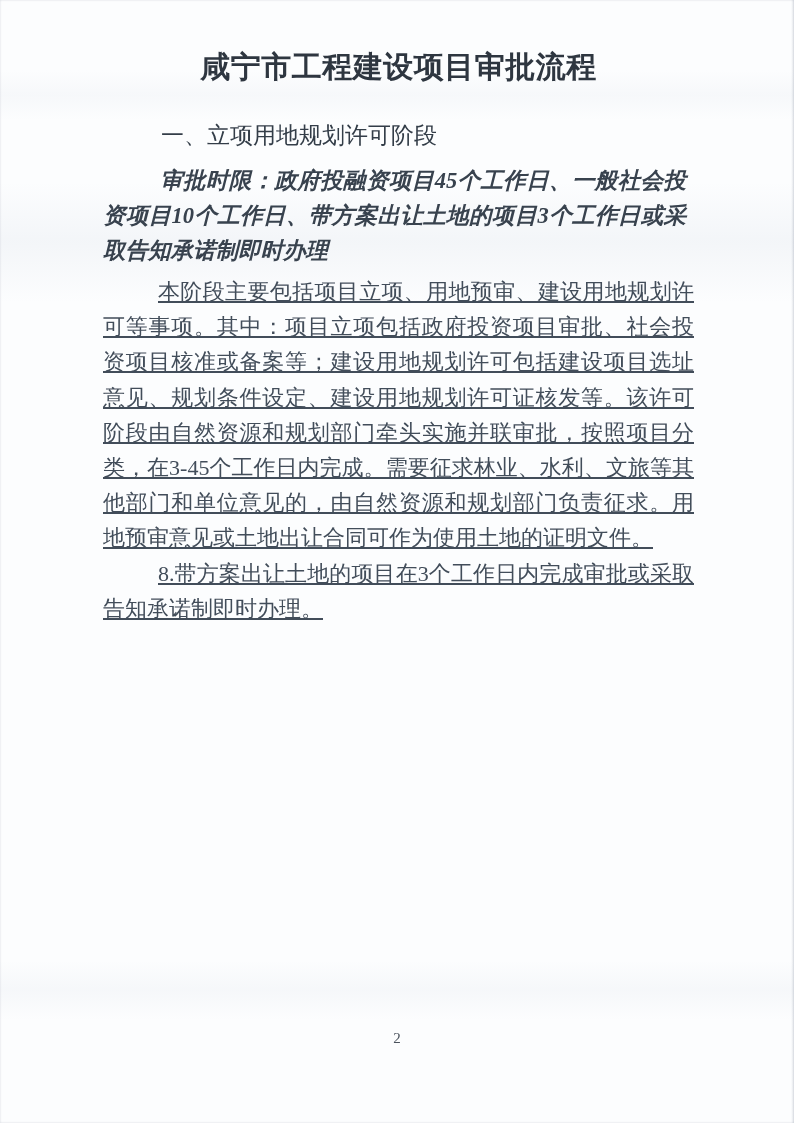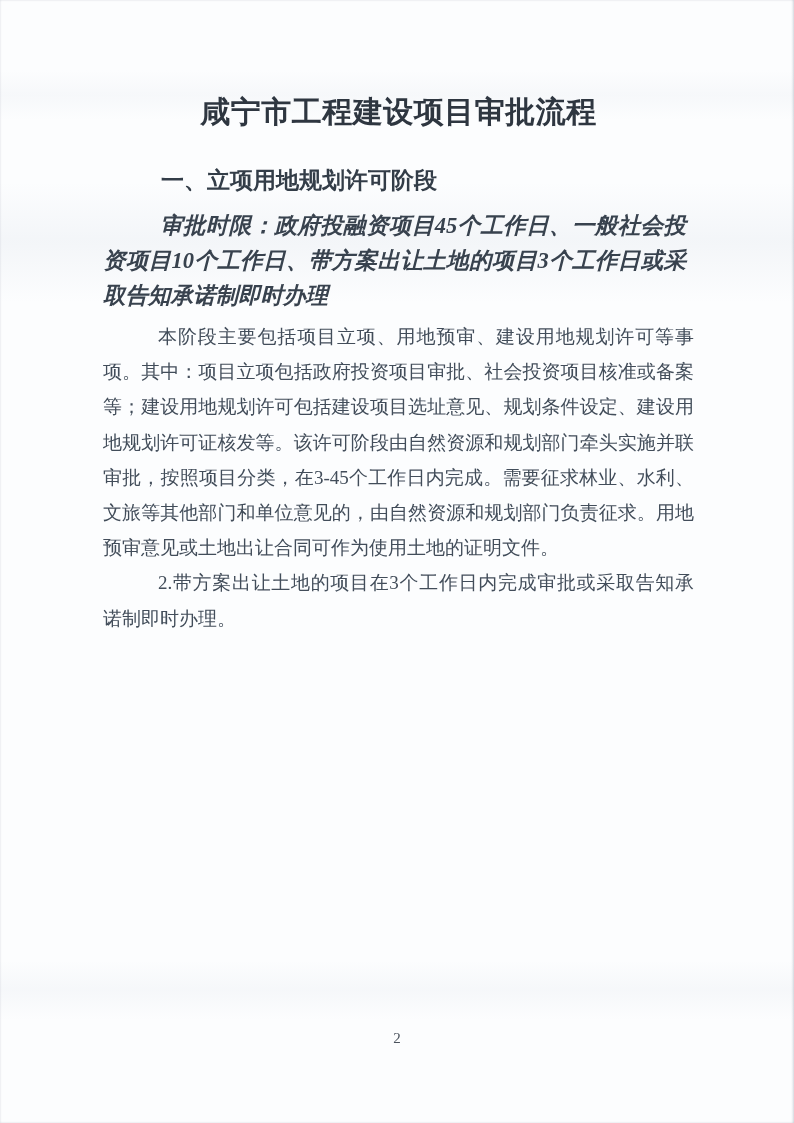--- a/index.html
+++ b/index.html
@@ -35,54 +35,55 @@
     background: linear-gradient(90deg, rgba(150,160,175,0.0), rgba(150,160,175,0.25));
     pointer-events: none;
   }
 
   .content {
     position: relative;
     padding: 0 100px 0 103px;
   }
   .doc-title {
     margin: 0;
-    padding-top: 93px;
+    padding-top: 48px;
     text-align: center;
     font-size: 30px;
     line-height: 38px;
     font-weight: bold;
     letter-spacing: 0.5px;
     color: #2e3640;
   }
   .section-heading {
     margin: 35px 0 0 0;
     padding-left: 58px;
     font-size: 23px;
     line-height: 29px;
-    font-weight: bold;
+    font-weight: normal;
     color: #333d48;
     font-family: "Liberation Sans", "DejaVu Sans", sans-serif;
   }
   .time-limit {
     margin: 13px 8px 0 0;
     font-size: 22.5px;
     line-height: 35px;
     font-weight: bold;
     font-style: italic;
     text-indent: 57px;
     text-align: justify;
     color: #38424e;
   }
   .body-para {
     margin: 0;
-    font-size: 19px;
+    font-size: 22px;
     line-height: 35.2px;
     text-indent: 55px;
     text-align: justify;
     color: #424d5a;
+    text-decoration: underline;
   }
   .body-block {
     margin-top: 6px;
   }
   .page-number {
     position: absolute;
     left: 0;
     top: 1030px;
     width: 100%;
     text-align: center;
@@ -101,18 +102,18 @@
 
   <div class="content">
     <h1 class="doc-title">咸宁市工程建设项目审批流程</h1>
 
     <h2 class="section-heading">一、立项用地规划许可阶段</h2>
 
     <p class="time-limit">审批时限：政府投融资项目45个工作日、一般社会投资项目10个工作日、带方案出让土地的项目3个工作日或采取告知承诺制即时办理</p>
 
     <div class="body-block">
       <p class="body-para">本阶段主要包括项目立项、用地预审、建设用地规划许可等事项。其中：项目立项包括政府投资项目审批、社会投资项目核准或备案等；建设用地规划许可包括建设项目选址意见、规划条件设定、建设用地规划许可证核发等。该许可阶段由自然资源和规划部门牵头实施并联审批，按照项目分类，在3-45个工作日内完成。需要征求林业、水利、文旅等其他部门和单位意见的，由自然资源和规划部门负责征求。用地预审意见或土地出让合同可作为使用土地的证明文件。</p>
-      <p class="body-para">2.带方案出让土地的项目在3个工作日内完成审批或采取告知承诺制即时办理。</p>
+      <p class="body-para">8.带方案出让土地的项目在3个工作日内完成审批或采取告知承诺制即时办理。</p>
     </div>
   </div>
 
   <div class="page-number">2</div>
 </div>
 
 </body></html>

